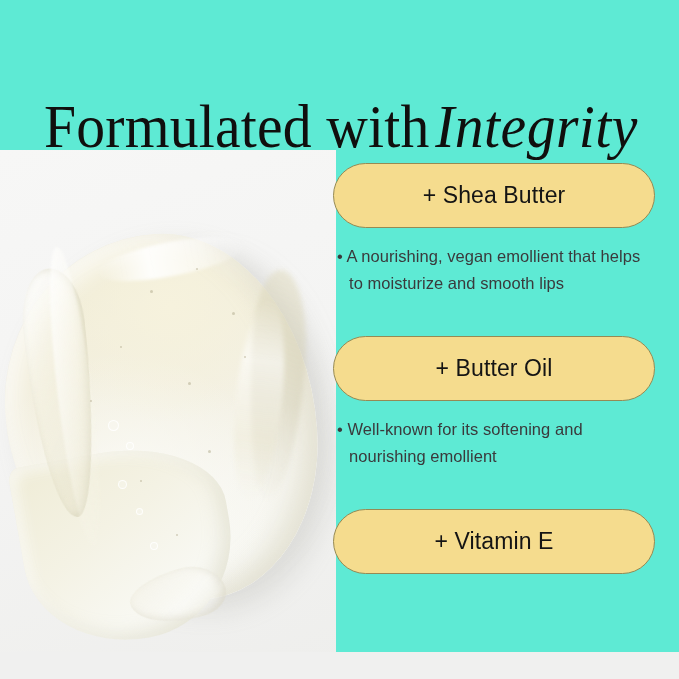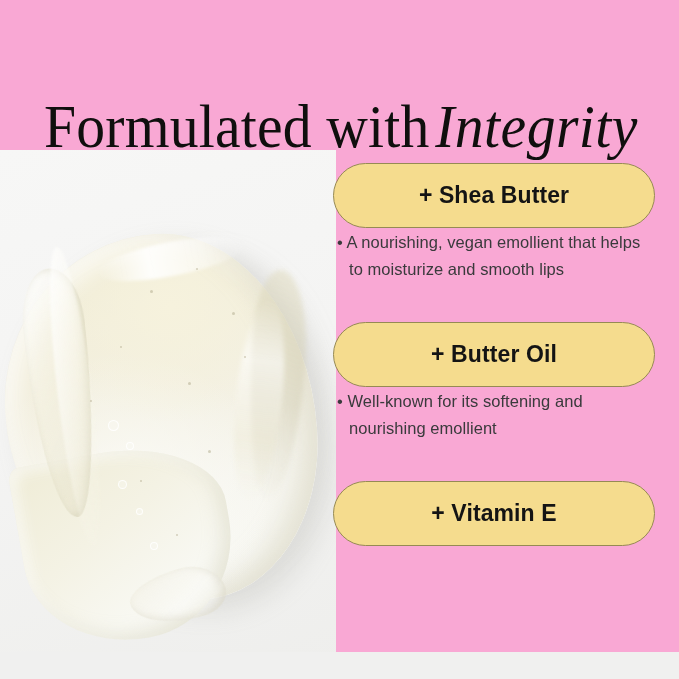--- a/index.html
+++ b/index.html
@@ -12,21 +12,21 @@
     height: 679px;
     overflow: hidden;
     background: #f0f0ef;
     font-family: "Liberation Sans", sans-serif;
     -webkit-font-smoothing: antialiased;
   }
   .poster {
     position: relative;
     width: 679px;
     height: 652px;
-    background: #f9a8d4;
+    background: #5eead4;
     overflow: hidden;
   }
 
   
   .headline {
     position: absolute;
     left: 44px;
     top: 47px;
     width: 600px;
     height: 74px;
@@ -200,25 +200,25 @@
     height: 65px;
     border-radius: 33px;
     background: #f5dc8e;
     border: 1px solid #968a54;
     display: flex;
     align-items: center;
     justify-content: center;
     color: #141414;
     font-family: "Liberation Sans", sans-serif;
     font-size: 23px;
-    font-weight: 700;
+    font-weight: 400;
     letter-spacing: 0.1px;
   }
   .desc {
-    margin-top: 1px;
+    margin-top: 15px;
     padding-left: 16px;
     color: #3a3a3c;
     font-family: "Liberation Sans", sans-serif;
     font-size: 16.5px;
     line-height: 27px;
     letter-spacing: 0.05px;
     text-indent: -12px;
   }
 </style>
 </head>

